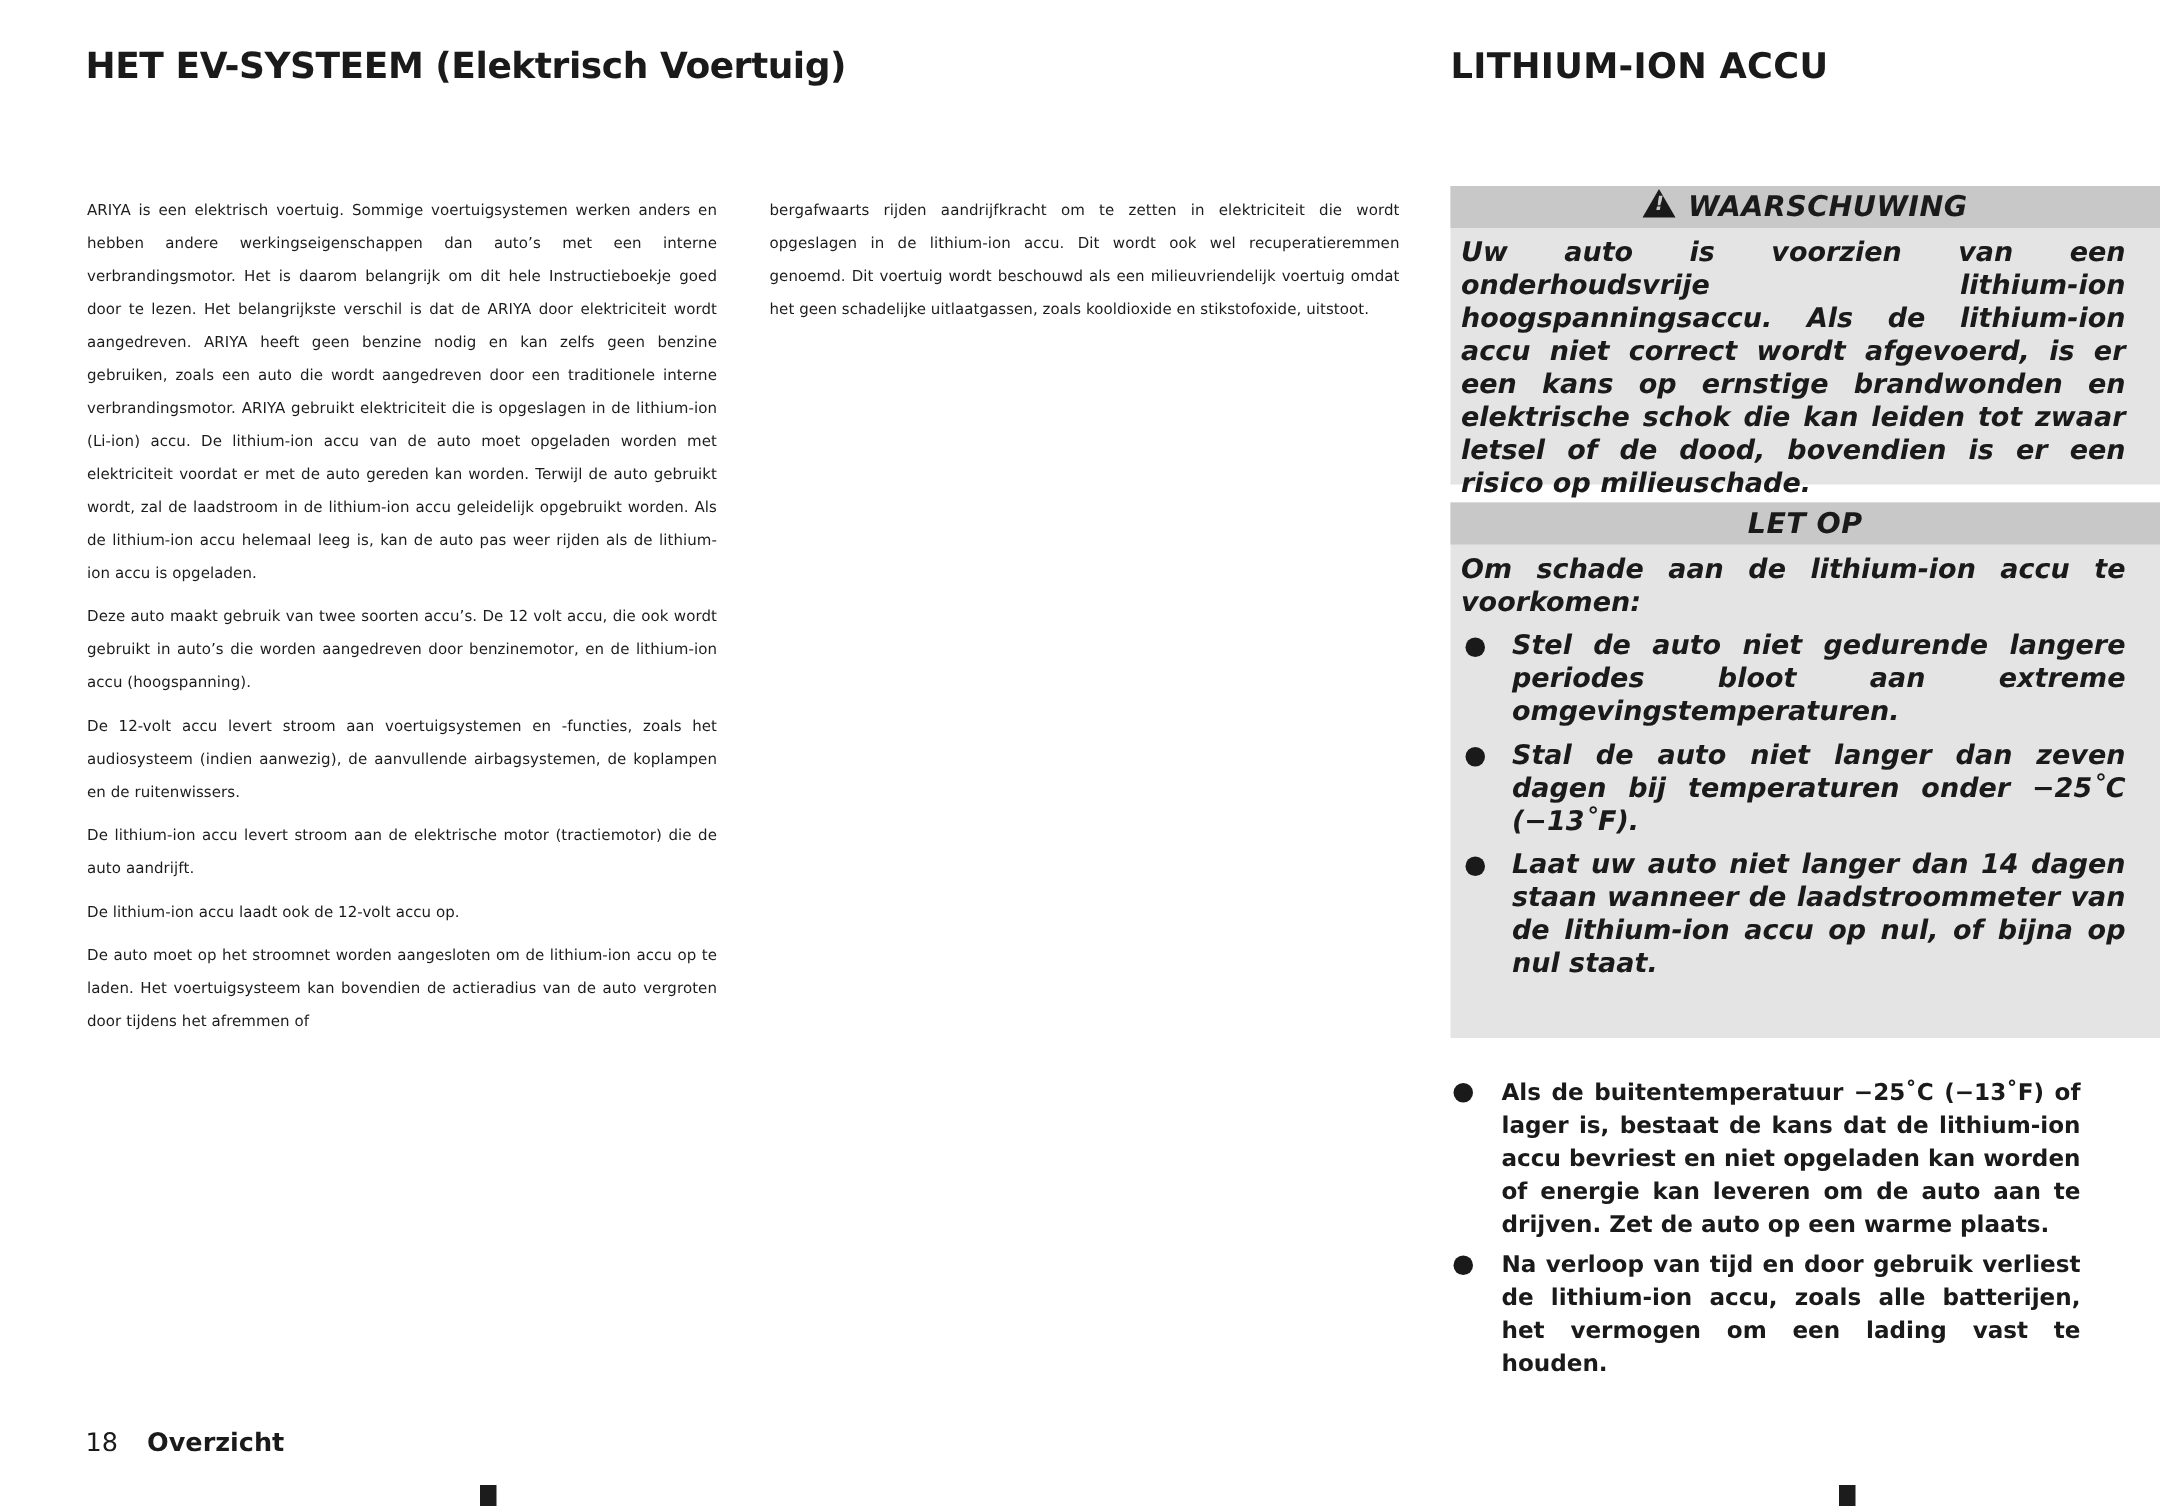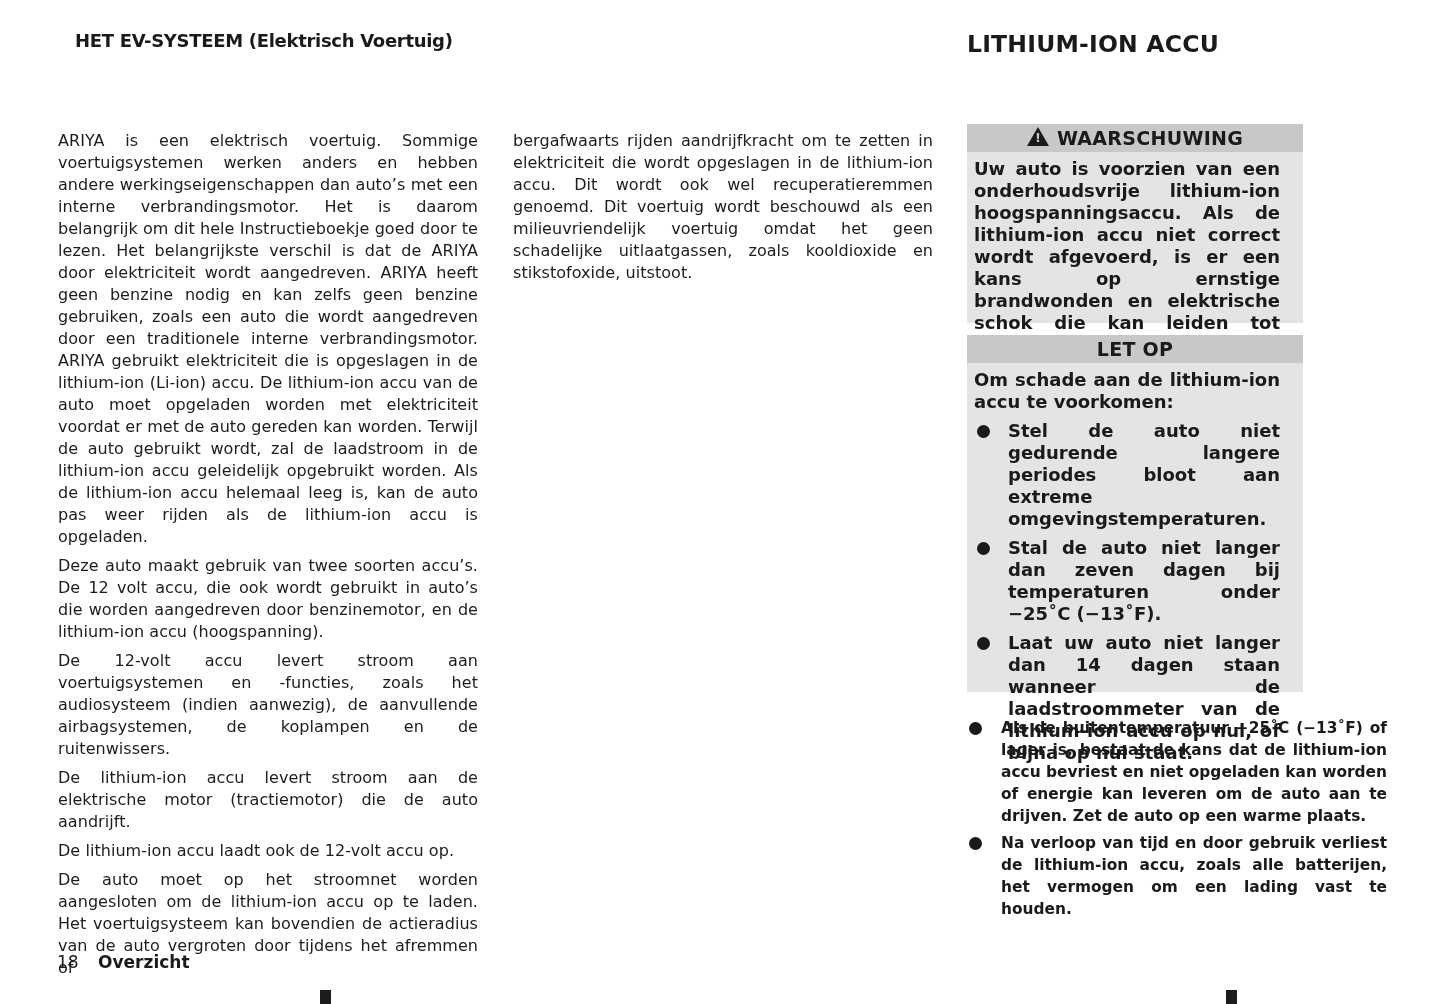--- a/index.html
+++ b/index.html
@@ -6,33 +6,33 @@
   body {
     width: 1445px; height: 1004px; position: relative; overflow: hidden;
     background: #ffffff; color: #1c1c1c;
     font-family: "DejaVu Sans", sans-serif;
   }
   .heading {
     position: absolute; top: 30px; margin: 0;
     font-family: "DejaVu Sans", sans-serif; font-weight: bold;
     color: #1a1a1a; letter-spacing: -0.3px;
   }
-  #left-heading { left: 75px; font-size: 18px; }
+  #left-heading { left: 57px; font-size: 24px; }
   #right-heading { left: 967px; font-size: 23.5px; letter-spacing: 0.2px; }
 
   .col {
     position: absolute; top: 130px;
-    font-size: 16px; line-height: 22px; text-align: justify;
+    font-size: 10px; line-height: 22px; text-align: justify;
     letter-spacing: 0.05px;
   }
   .col p { margin: 0 0 7px 0; }
   #col1 { left: 58px; width: 420px; }
   #col2 { left: 513px; width: 420px; }
 
-  .box { position: absolute; left: 967px; width: 336px; background: #e4e4e4; }
+  .box { position: absolute; left: 967px; width: 473px; background: #e4e4e4; font-style: italic; }
   .box-head {
     background: #c8c8c8; text-align: center; font-weight: bold;
     font-size: 19px; height: 28px; line-height: 29px; color: #1a1a1a;
     letter-spacing: 0.3px;
   }
   .box-body {
     padding: 6px 23px 8px 7px; font-weight: bold; font-size: 18px;
     line-height: 22px; text-align: justify; color: #1a1a1a;
   }
   #warning-box { top: 124px; height: 199px; }

